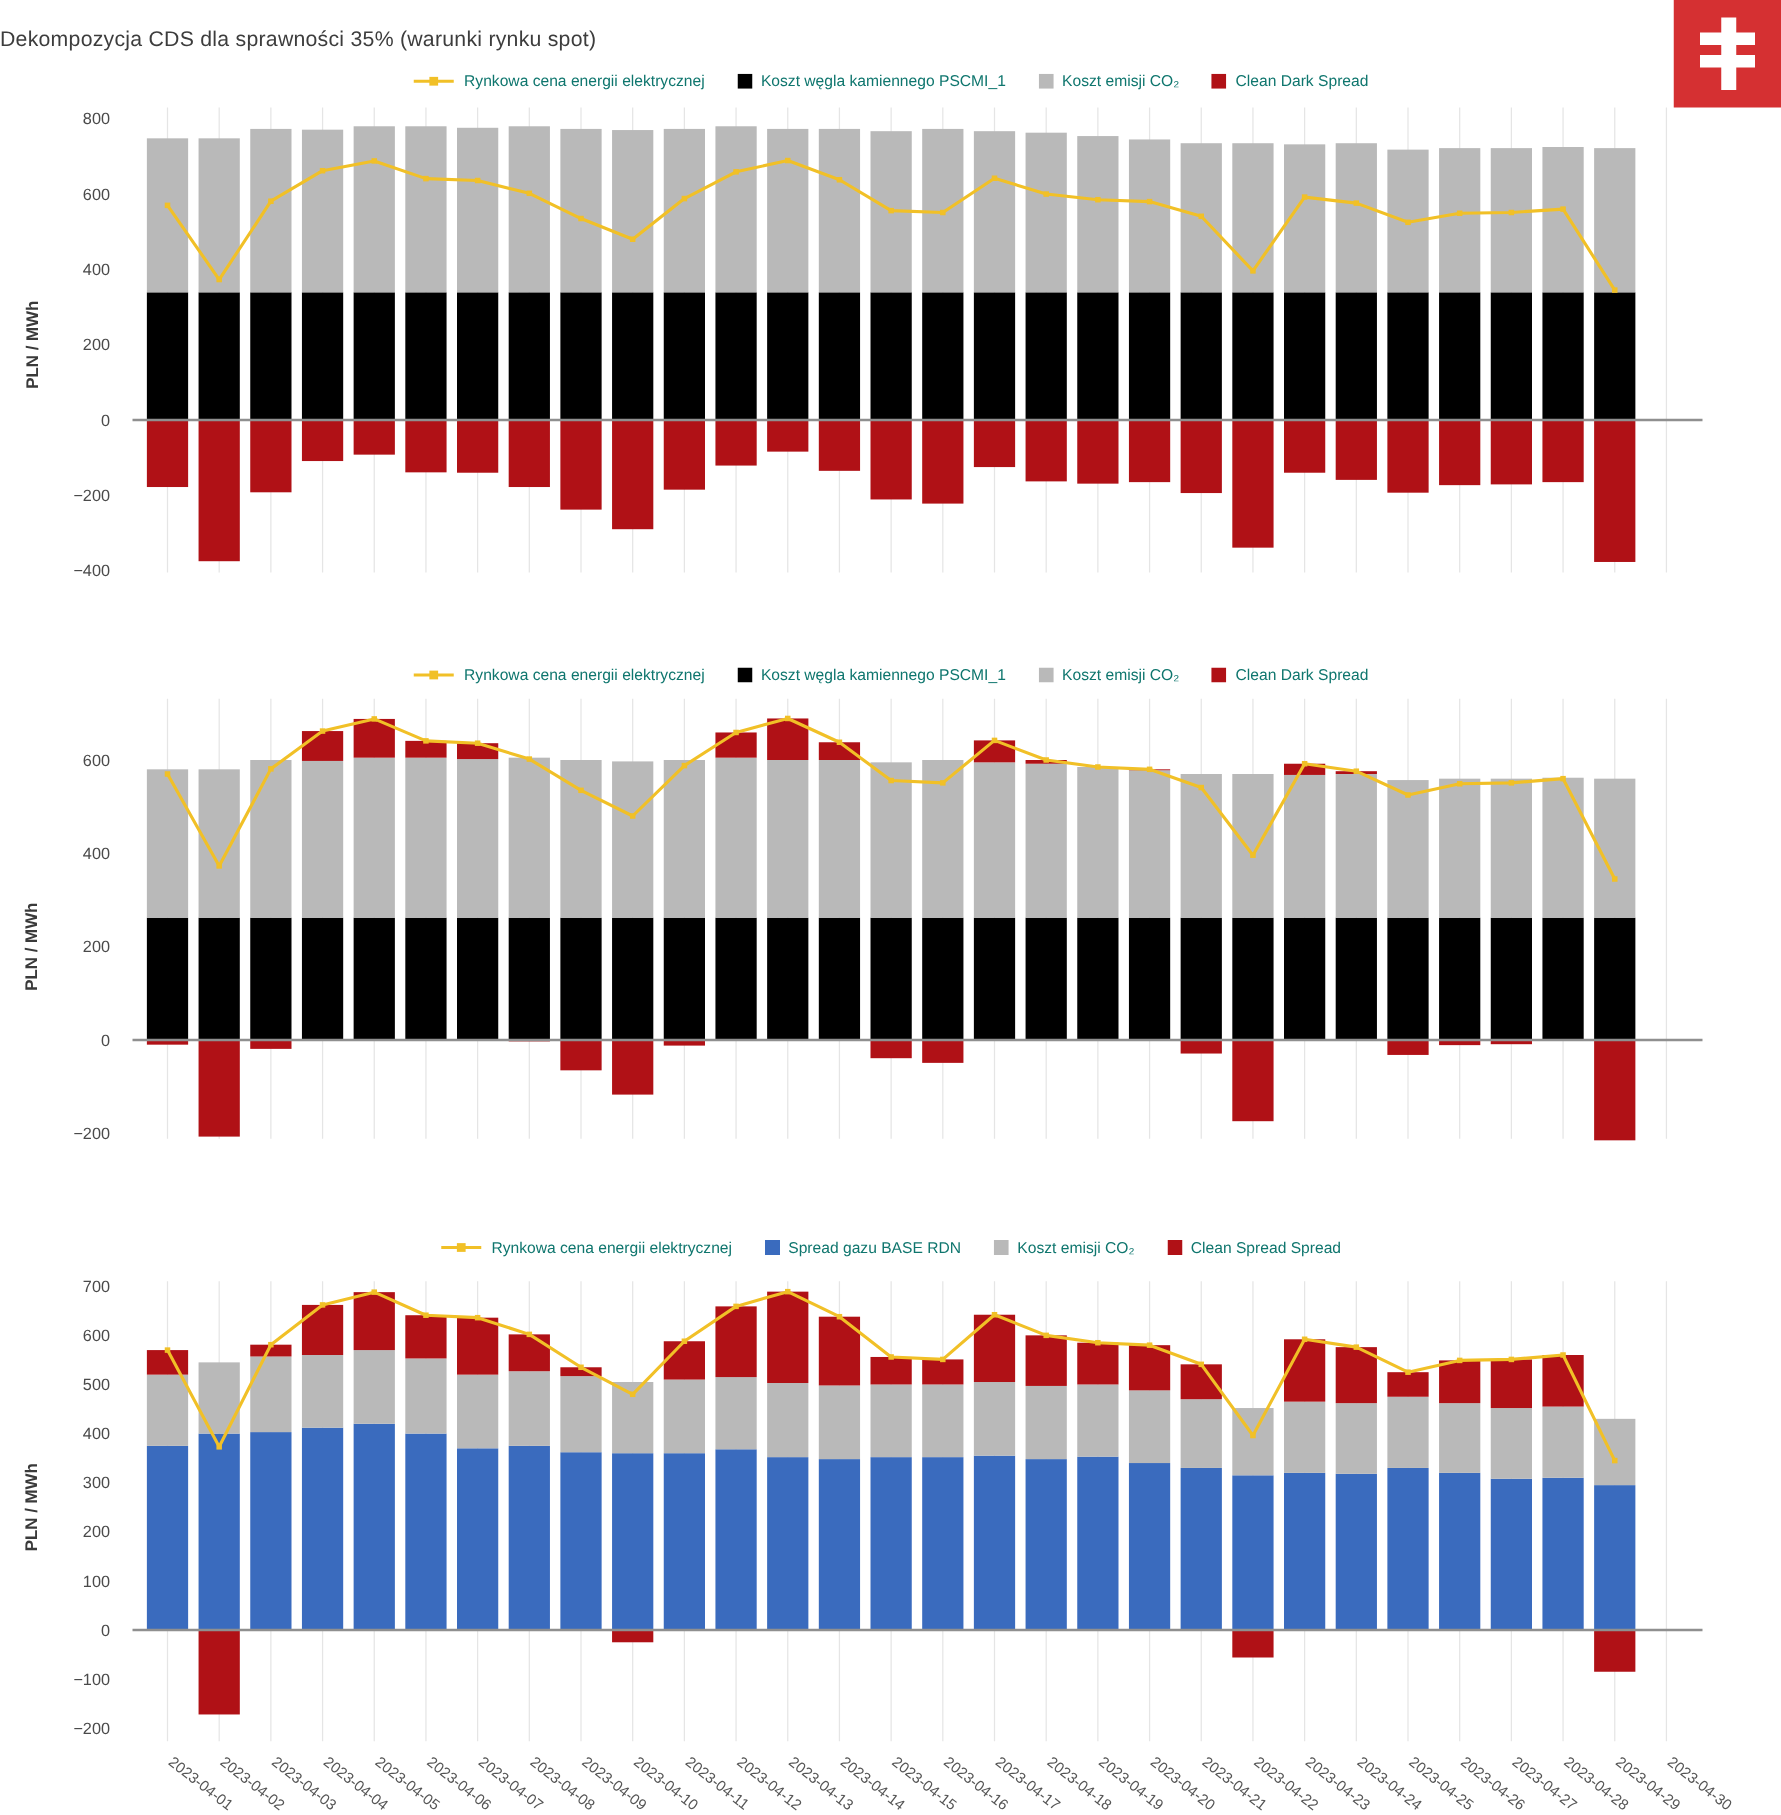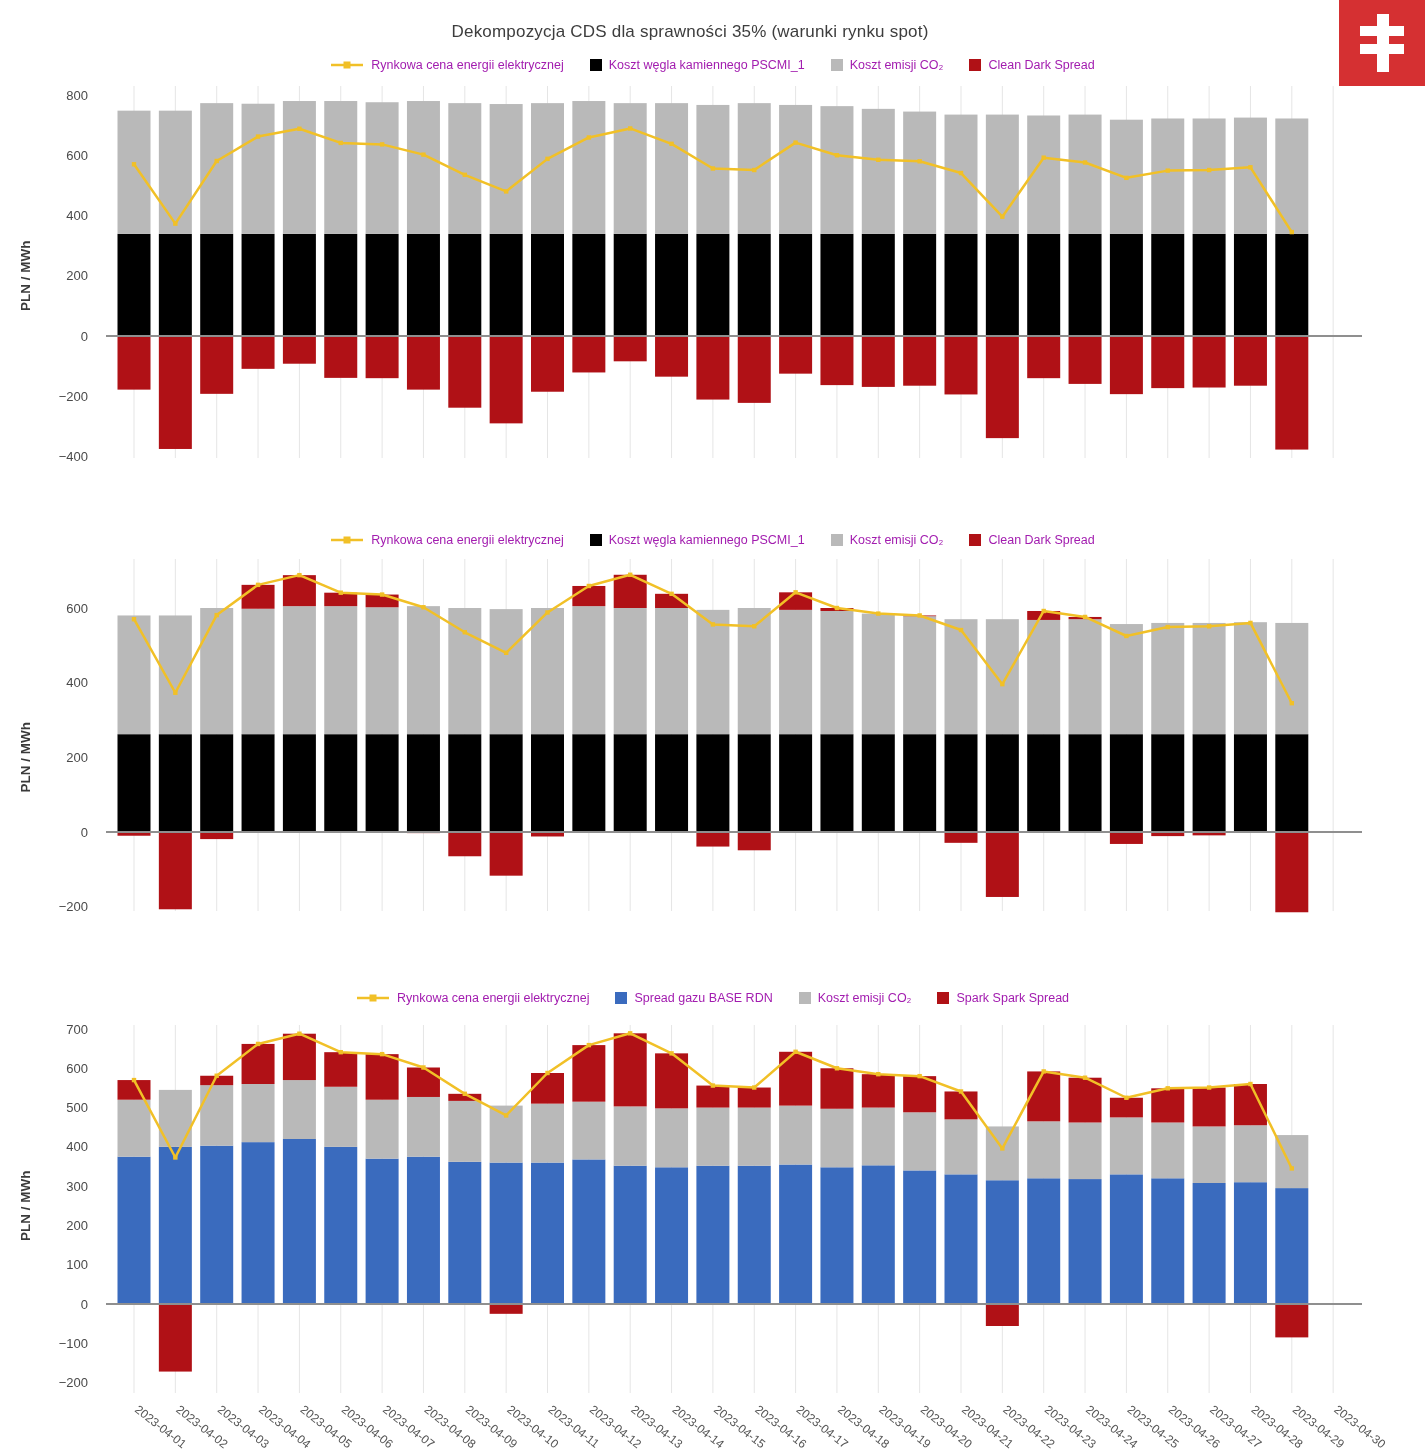--- a/index.html
+++ b/index.html
@@ -1,22 +1,22 @@
 <!DOCTYPE html>
 <html><head>
 <meta charset="utf-8">
 <style>
   html,body{margin:0;padding:0;background:#ffffff;}
   body{position:relative;width:1425px;height:1452px;overflow:hidden;
        font-family:"Liberation Sans","DejaVu Sans",sans-serif;}
   .panel{position:absolute;left:0;width:1425px;}
-  .chart-title{position:absolute;left:0;width:1380px;text-align:center;
+  .chart-title{position:absolute;left:0;width:1380px;
        font-size:17px;color:#3d3d3d;letter-spacing:.2px;}
   .legend{position:absolute;left:0;width:1425px;display:flex;justify-content:center;
-       align-items:center;gap:26px;font-size:12.5px;color:#a21caf;}
+       align-items:center;gap:26px;font-size:12.5px;color:#0f766e;}
   .legend-item{display:flex;align-items:center;gap:7px;cursor:pointer;}
   .legend-item svg{display:block;}
   svg.plot{position:absolute;left:0;}
   #logo{position:absolute;top:0;right:0;width:86px;height:86px;}
   #logo .vbar{position:absolute;left:38px;top:14px;width:12px;height:58px;background:#fff;}
   #logo .hbar1{position:absolute;left:21px;top:26px;width:44px;height:10px;background:#fff;}
   #logo .hbar2{position:absolute;left:21px;top:44px;width:44px;height:10px;background:#fff;}
 </style>
 </head>
 <body>
@@ -413,21 +413,21 @@
     <span class="legend-item">
       <svg width="12" height="12">
           <rect width="12" height="12" fill="#B9B9B9"></rect>
         </svg>
       <span>Koszt emisji CO₂</span>
     </span>
     <span class="legend-item">
       <svg width="12" height="12">
           <rect width="12" height="12" fill="#B01116"></rect>
         </svg>
-      <span>Spark Spark Spread</span>
+      <span>Clean Spread Spread</span>
     </span>
   </div>
   <svg class="plot" id="svg2" style="top:62px;" width="1425" height="435">
       <line x1="134" y1="8" x2="134" y2="376" stroke="#E5E5E5" stroke-width="1"></line>
       <line x1="175.35" y1="8" x2="175.35" y2="376" stroke="#E5E5E5" stroke-width="1"></line>
       <line x1="216.7" y1="8" x2="216.7" y2="376" stroke="#E5E5E5" stroke-width="1"></line>
       <line x1="258.05" y1="8" x2="258.05" y2="376" stroke="#E5E5E5" stroke-width="1"></line>
       <line x1="299.4" y1="8" x2="299.4" y2="376" stroke="#E5E5E5" stroke-width="1"></line>
       <line x1="340.75" y1="8" x2="340.75" y2="376" stroke="#E5E5E5" stroke-width="1"></line>
       <line x1="382.1" y1="8" x2="382.1" y2="376" stroke="#E5E5E5" stroke-width="1"></line>

